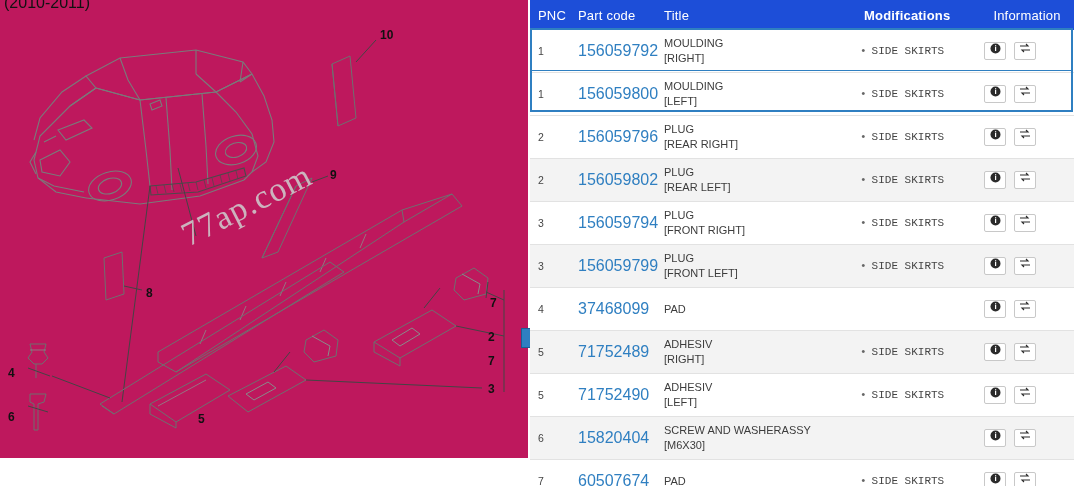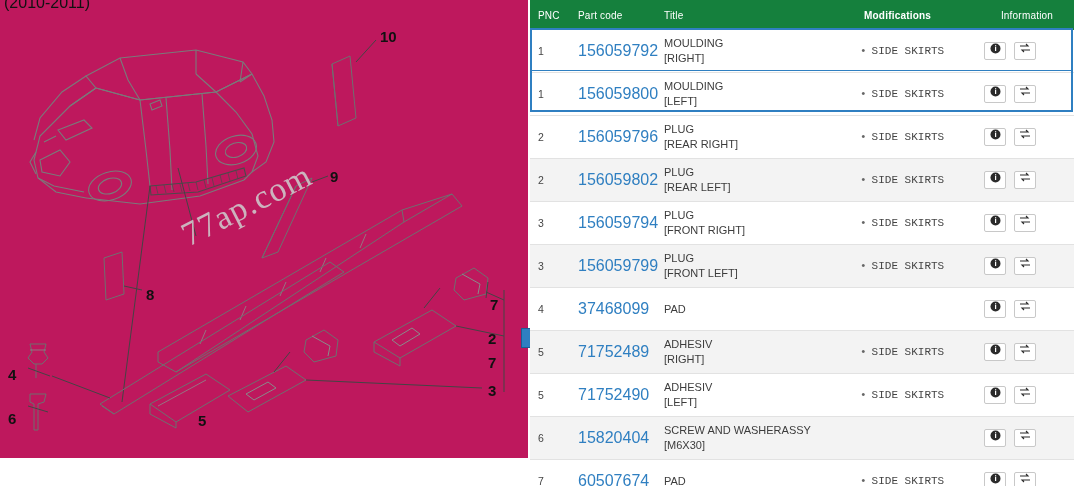--- a/index.html
+++ b/index.html
@@ -15,21 +15,21 @@
   
   .diagram {
     position:absolute; left:0; top:0; width:528px; height:458px;
     background:#be185d; overflow:hidden;
   }
   .diagram svg { position:absolute; left:0; top:0; }
   .diag-label {
     position:absolute;
     font-family:"Liberation Sans", sans-serif;
     font-weight:bold;
-    font-size:15px;
+    font-size:12px;
     color:#111;
   }
   .top-left-text {
     position:absolute; left:4px; top:-6px;
     font-size:16px; color:#111; font-weight:normal;
   }
   .watermark {
     position:absolute;
     left:176px; top:186px;
     font-family:"Liberation Serif", serif;
@@ -65,24 +65,24 @@
     font-size:10.5px;
     color:#333;
   }
   table.parts col.c-pnc   { width:40px; }
   table.parts col.c-code  { width:86px; }
   table.parts col.c-title { width:190px; }
   table.parts col.c-mod   { width:128px; }
   table.parts col.c-info  { width:100px; }
 
   thead th {
-    background:#15803d;
+    background:#1d4ed8;
     color:#ffffff;
     font-weight:normal;
-    font-size:10px;
+    font-size:13px;
     text-align:left;
     padding:6px 8px;
     height:18px;
     vertical-align:middle;
     letter-spacing:.2px;
   }
   thead th.th-info { text-align:center; padding-left:14px; }
   thead th.th-mod  { text-align:left; padding-left:18px;font-weight:bold; }
 
   tbody td {

